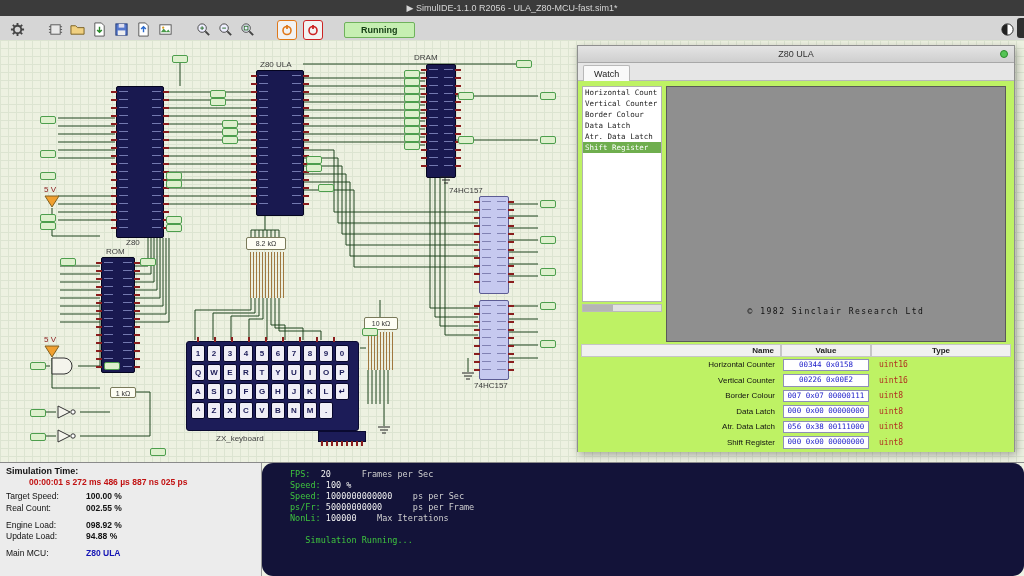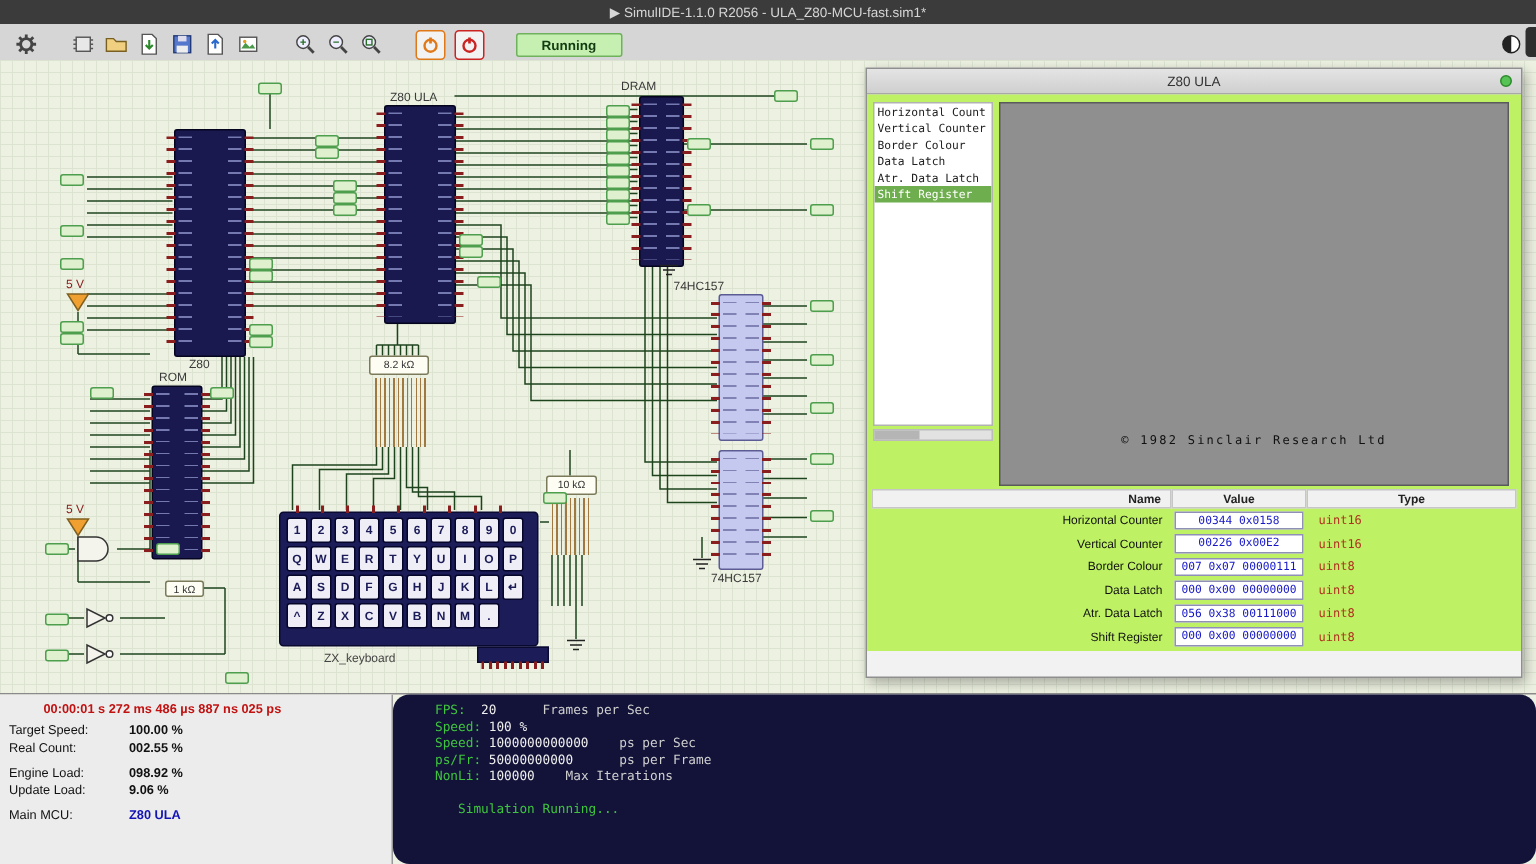--- a/index.html
+++ b/index.html
@@ -520,20 +520,23 @@
       <div class="tag" style="left: 30px; top: 393px;"></div>
       <div class="tag" style="left: 150px; top: 408px;"></div>
       <div class="tag" style="left: 362px; top: 288px;"></div>
     </div>
 
   <div id="watch-window">
     <div id="ww-titlebar">
       <span>Z80 ULA</span>
       <span id="ww-dot"></span>
     </div>
+    <div id="ww-tabs">
+      <span class="ww-tab">Watch</span>
+    </div>
     <div id="ww-body">
       <div id="watch-list">
           <div class="watch-item">Horizontal Count</div>
           <div class="watch-item">Vertical Counter</div>
           <div class="watch-item">Border Colour</div>
           <div class="watch-item">Data Latch</div>
           <div class="watch-item">Atr. Data Latch</div>
           <div class="watch-item sel">Shift Register</div>
         </div>
       <div id="watch-hscroll">
@@ -579,37 +582,38 @@
               <div class="tval">000 0x00 00000000</div>
               <div class="ttype">uint8</div>
             </div>
           </div>
       </div>
     </div>
   </div>
 
   <div id="bottom">
     <div id="sim-panel">
+      <div class="sp-title">Simulation Time:</div>
       <div class="sp-time">00:00:01 s 272 ms 486 µs 887 ns 025 ps</div>
       <div class="sp-row">
           <span class="sp-label">Target Speed:</span>
           <span class="sp-val">100.00 %</span>
         </div>
       <div class="sp-row">
           <span class="sp-label">Real Count:</span>
           <span class="sp-val">002.55 %</span>
         </div>
       <div class="sp-gap"></div>
       <div class="sp-row">
           <span class="sp-label">Engine Load:</span>
           <span class="sp-val">098.92 %</span>
         </div>
       <div class="sp-row">
           <span class="sp-label">Update Load:</span>
-          <span class="sp-val">9.06 %</span>
+          <span class="sp-val">94.88 %</span>
         </div>
       <div class="sp-gap"></div>
       <div class="sp-row">
           <span class="sp-label">Main MCU:</span>
           <span class="sp-val blue">Z80 ULA</span>
         </div>
     </div>
     <div id="console"><div><span class="c-label">FPS:  </span><span class="c-val">20</span><span class="c-desc">      Frames per Sec</span></div><div><span class="c-label">Speed: </span><span class="c-val">100 %</span><span class="c-desc"></span></div><div><span class="c-label">Speed: </span><span class="c-val">1000000000000</span><span class="c-desc">    ps per Sec</span></div><div><span class="c-label">ps/Fr: </span><span class="c-val">50000000000</span><span class="c-desc">      ps per Frame</span></div><div><span class="c-label">NonLi: </span><span class="c-val">100000</span><span class="c-desc">    Max Iterations</span></div><div>&nbsp;</div><div><span class="c-label"></span><span class="c-val"></span><span class="c-status">   Simulation Running...</span></div></div>
   </div>
 

